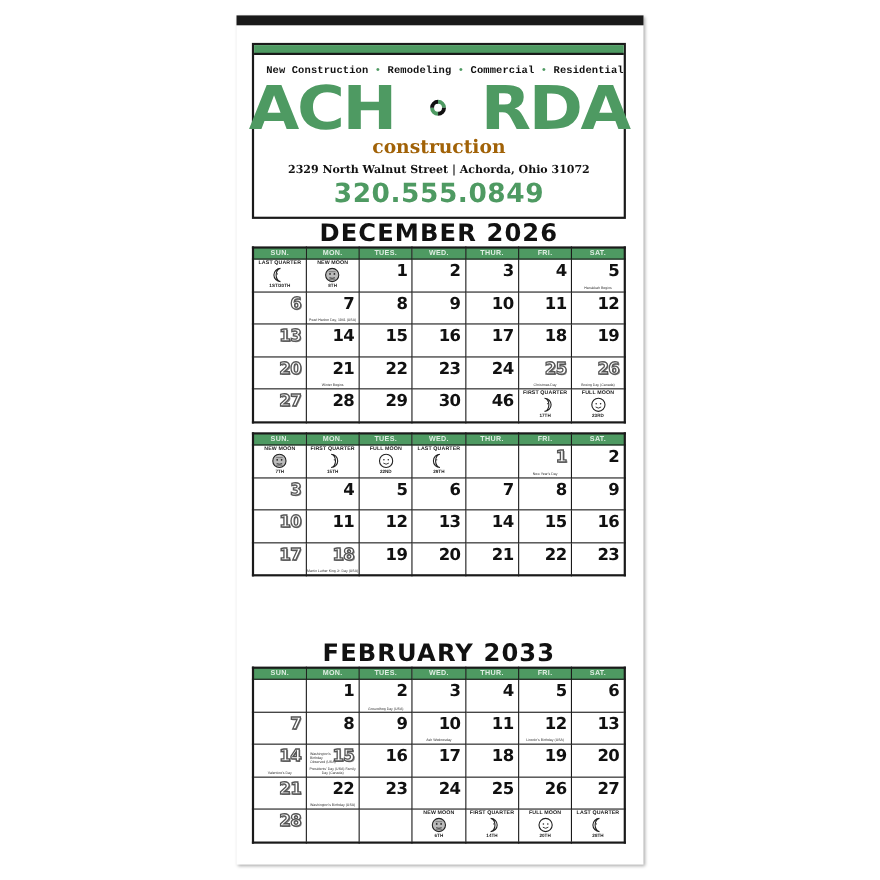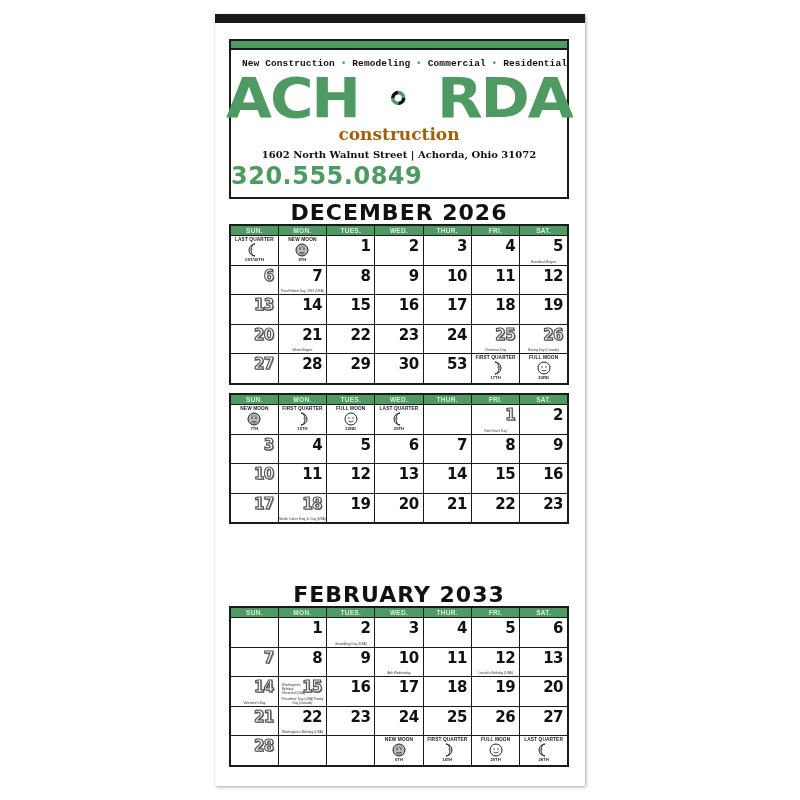--- a/index.html
+++ b/index.html
@@ -8,21 +8,21 @@
   .topbar{position:absolute;left:0;top:0;width:370px;height:9px;background:#1a1a1a;}
   .adbox{position:absolute;left:14px;top:25px;width:340px;height:160px;border:2px solid #1a1a1a;box-sizing:border-box;}
   .adbox .band{height:7px;background:#4e9a62;border-bottom:2px solid #1a1a1a;}
   .tagline{text-align:right;font-family:Liberation Mono, monospace;font-weight:bold;font-size:9.5px;color:#111;margin-top:8px;letter-spacing:0.1px;padding-left:10px;}
   .tagline .dot{color:#4e9a62;}
   .logo{display:flex;justify-content:center;align-items:center;margin-top:2px;height:54px;gap:34px;}
   .logo .lt{font-family:"DejaVu Sans",sans-serif;font-weight:bold;font-size:55px;color:#4e9a62;letter-spacing:-2px;line-height:54px;transform:scaleX(1.08);}
   .logo .swirl{width:50px;height:50px;margin:0 2px;}
   .sub{text-align:center;font-family:"DejaVu Serif",serif;font-weight:bold;font-size:17px;color:#a16207;margin-top:-1px;line-height:20px;}
   .addr{text-align:center;font-family:"DejaVu Serif",serif;font-weight:bold;font-size:10px;color:#111;margin-top:5px;}
-  .phone{text-align:left;font-family:"DejaVu Sans",sans-serif;font-weight:bold;font-size:24px;color:#4e9a62;margin-top:2px;letter-spacing:0.5px;}
+  .phone{text-align:center;font-family:"DejaVu Sans",sans-serif;font-weight:bold;font-size:24px;color:#4e9a62;margin-top:2px;letter-spacing:0.5px;}
   .month{position:absolute;left:14px;width:340px;}
   .mtitle{text-align:center;font-family:"DejaVu Sans",sans-serif;font-size:22px;font-weight:bold;color:#111;letter-spacing:1px;height:22px;line-height:22px;}
   table.cal{width:340px;border-collapse:collapse;table-layout:fixed;border:2px solid #1a1a1a;}
   table.cal th{background:#4e9a62;color:#dfeee3;font-size:6.5px;font-weight:bold;height:9px;padding:0;border:1px solid #1a1a1a;border-bottom:1.5px solid #1a1a1a;letter-spacing:0.3px;}
   table.cal td{border:1.5px solid #1a1a1a;height:28.5px;padding:0;position:relative;vertical-align:top;}
   .num{position:absolute;right:4px;top:1px;font-family:"DejaVu Sans",sans-serif;font-weight:bold;font-size:15px;color:#111;letter-spacing:-0.5px;}
   .num.out{color:#fff;-webkit-text-stroke:1.2px #555;text-shadow:1px 1px 0 #888;}
   .num.small{font-size:9px;top:5px;}
   .hol{position:absolute;left:0;right:0;bottom:1px;text-align:center;font-size:3.2px;color:#333;line-height:4px;}
   .hol.left{right:auto;left:3px;text-align:left;width:26px;top:6px;bottom:auto;}
@@ -52,21 +52,21 @@
       <span class="lt">ACH</span>
       <svg class="swirl" viewBox="0 0 50 50">
         <path d="M25 3 A22 22 0 0 1 47 25 L36 25 A11 11 0 0 0 25 14 Z" fill="#4e9a62"></path>
         <path d="M47 25 A22 22 0 0 1 25 47 L25 36 A11 11 0 0 0 36 25 Z" fill="#111"></path>
         <path d="M25 47 A22 22 0 0 1 3 25 L14 25 A11 11 0 0 0 25 36 Z" fill="#4e9a62"></path>
         <path d="M3 25 A22 22 0 0 1 25 3 L25 14 A11 11 0 0 0 14 25 Z" fill="#111"></path>
       </svg>
       <span class="lt">RDA</span>
     </div>
     <div class="sub">construction</div>
-    <div class="addr">1602 North Walnut Street  |  Achorda, Ohio 31072</div>
+    <div class="addr">2329 North Walnut Street  |  Achorda, Ohio 31072</div>
     <div class="phone">320.555.0849</div>
   </div>
 
   <div class="month" style="top:188px">
       <div class="mtitle">DECEMBER 2026</div>
       <table class="cal">
         <tbody>
           <tr>
             <th>SUN.</th>
             <th>MON.</th>
@@ -189,21 +189,21 @@
             <td>
               <span class="num">28</span>
             </td>
             <td>
               <span class="num">29</span>
             </td>
             <td>
               <span class="num">30</span>
             </td>
             <td>
-              <span class="num">53</span>
+              <span class="num">46</span>
             </td>
             <td>
               <div class="moon"><div class="mlabel">FIRST QUARTER</div><span><svg viewBox="0 0 14 14">
                     <path d="M6 1 A6 6 0 0 1 6 13 A4 6 0 0 0 6 1 Z" fill="#fff" stroke="#222" stroke-width="1"></path>
                     <circle cx="9" cy="6" r="0.6" fill="#222"></circle>
                   </svg></span><div class="mdate">17TH</div></div>
             </td>
             <td>
               <div class="moon"><div class="mlabel">FULL MOON</div><span><svg viewBox="0 0 14 14">
                     <circle cx="7" cy="7" r="6" fill="#fff" stroke="#222" stroke-width="1"></circle>

